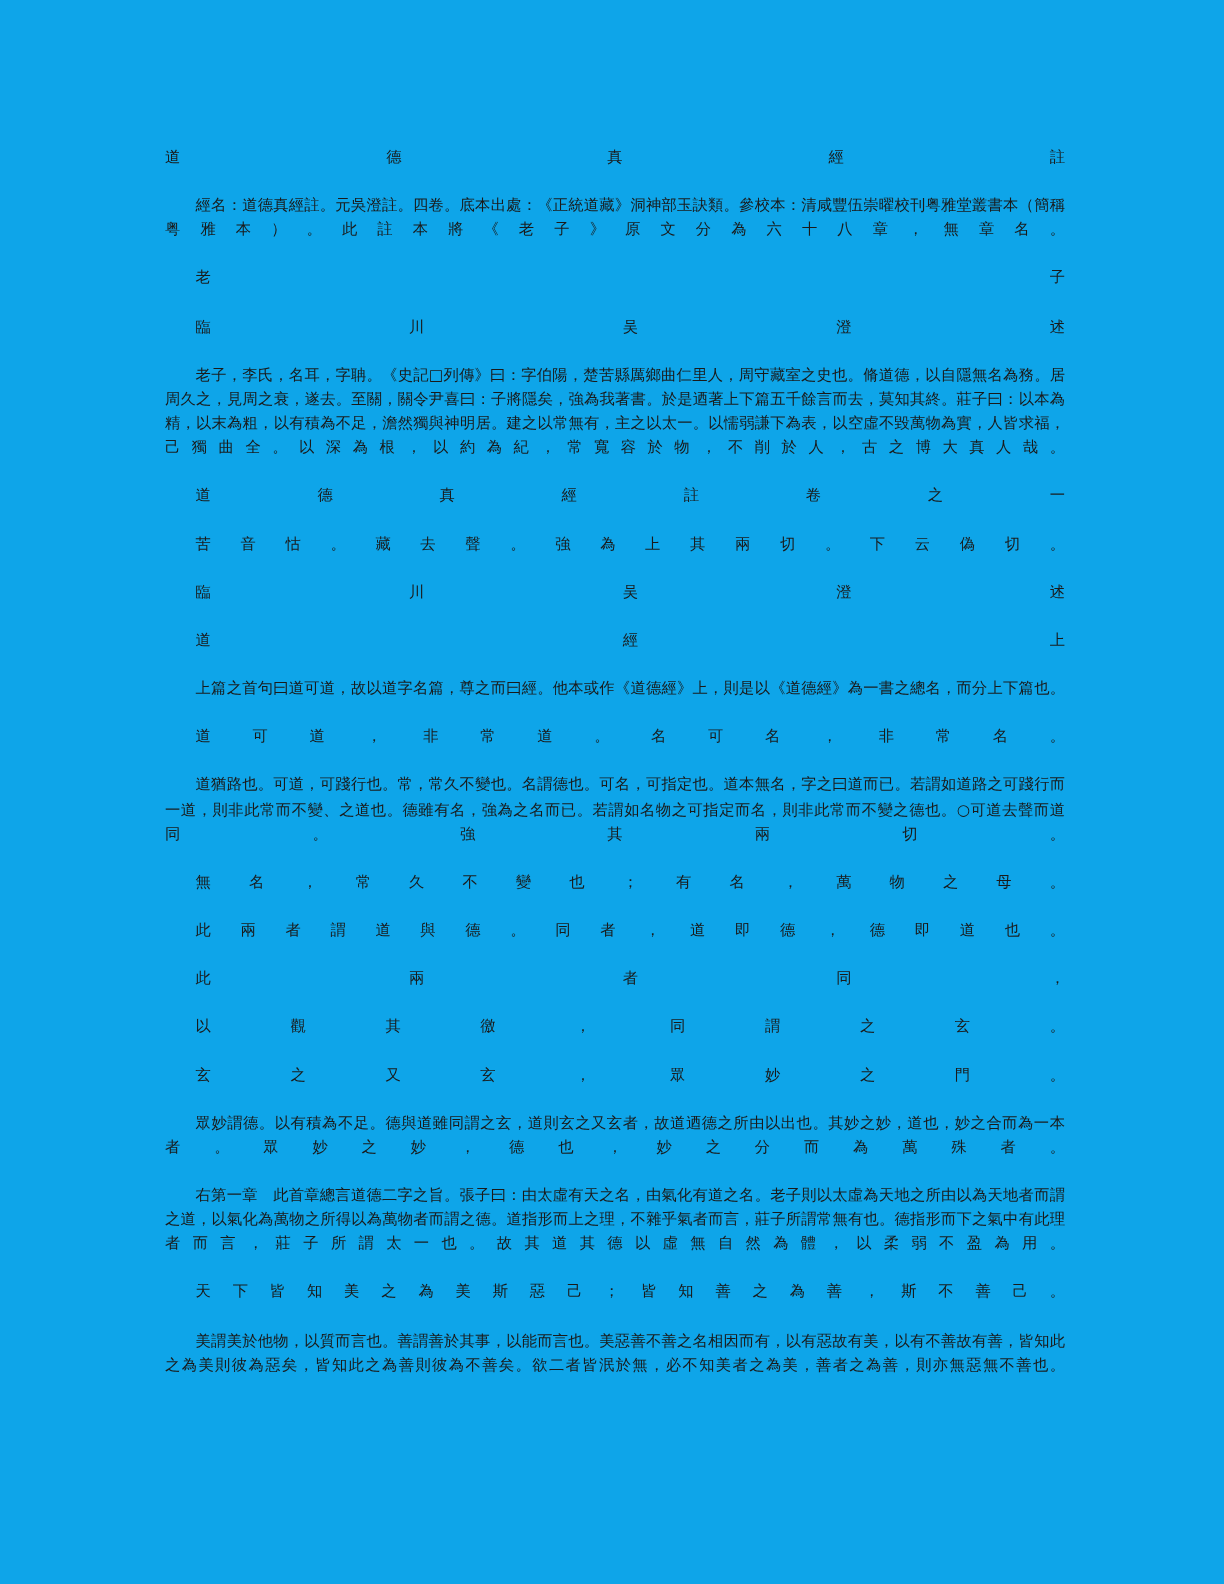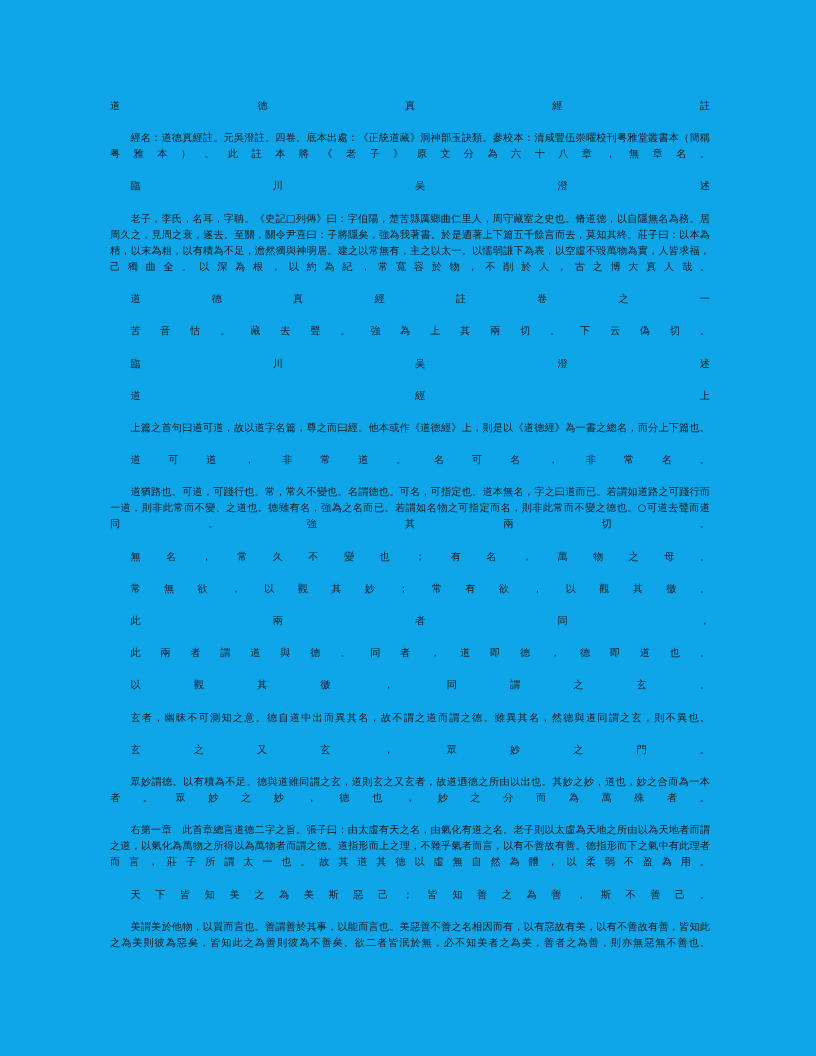--- a/index.html
+++ b/index.html
@@ -53,34 +53,33 @@
     width: 100%;
   }
 </style>
 </head>
 <body>
 
 <div class="page">
   <div class="text-column" id="text-column">
       <p class="para flush">道德真經註</p>
       <p class="para indent">經名：道德真經註。元吳澄註。四卷。底本出處：《正統道藏》洞神部玉訣類。參校本：清咸豐伍崇曜校刊粤雅堂叢書本（簡稱粤雅本）。此註本將《老子》原文分為六十八章，無章名。</p>
+      <p class="para indent">老　子</p>
       <p class="para indent">臨川吴澄述</p>
       <p class="para indent">老子，李氏，名耳，字聃。《史記□列傳》曰：字伯陽，楚苦縣厲鄉曲仁里人，周守藏室之史也。脩道德，以自隱無名為務。居周久之，見周之衰，遂去。至關，關令尹喜曰：子將隱矣，強為我著書。於是迺著上下篇五千餘言而去，莫知其終。莊子曰：以本為精，以末為粗，以有積為不足，澹然獨與神明居。建之以常無有，主之以太一。以懦弱謙下為表，以空虛不毀萬物為實，人皆求福，己獨曲全。以深為根，以約為紀，常寬容於物，不削於人，古之博大真人哉。</p>
       <p class="para indent">道德真經註卷之一</p>
       <p class="para indent">苦音怙。藏去聲。強為上其兩切。下云偽切。</p>
       <p class="para indent">臨川吴澄述</p>
       <p class="para indent">道經上</p>
       <p class="para indent">上篇之首句曰道可道，故以道字名篇，尊之而曰經。他本或作《道德經》上，則是以《道德經》為一書之總名，而分上下篇也。</p>
       <p class="para indent">道可道，非常道。名可名，非常名。</p>
       <p class="para indent">道猶路也。可道，可踐行也。常，常久不變也。名謂德也。可名，可指定也。道本無名，字之曰道而已。若謂如道路之可踐行而一道，則非此常而不變、之道也。德雖有名，強為之名而已。若謂如名物之可指定而名，則非此常而不變之德也。○可道去聲而道同。強其兩切。</p>
       <p class="para indent">無名，常久不變也；有名，萬物之母。</p>
-      <p class="para indent">常無欲，以觀其妙；常有欲，以觀其徼。</p>
+      <p class="para indent">此兩者謂道與德。同者，道即德，德即道也。</p>
       <p class="para indent">此兩者同，</p>
-      <p class="para indent">此兩者謂道與德。同者，道即德，德即道也。</p>
       <p class="para indent">以觀其徼，同謂之玄。</p>
-      <p class="para indent">玄者，幽昧不可測知之意。德自道中出而異其名，故不謂之道而謂之德。雖異其名，然德與道同謂之玄，則不異也。</p>
       <p class="para indent">玄之又玄，眾妙之門。</p>
       <p class="para indent">眾妙謂德。以有積為不足。德與道雖同謂之玄，道則玄之又玄者，故道迺德之所由以出也。其妙之妙，道也，妙之合而為一本者。眾妙之妙，德也，妙之分而為萬殊者。</p>
-      <p class="para indent">右第一章　此首章總言道德二字之旨。張子曰：由太虛有天之名，由氣化有道之名。老子則以太虛為天地之所由以為天地者而謂之道，以氣化為萬物之所得以為萬物者而謂之德。道指形而上之理，不雜乎氣者而言，以有不善故有善。德指形而下之氣中有此理者而言，莊子所謂太一也。故其道其德以虛無自然為體，以柔弱不盈為用。</p>
+      <p class="para indent">右第一章　此首章總言道德二字之旨。張子曰：由太虛有天之名，由氣化有道之名。老子則以太虛為天地之所由以為天地者而謂之道，以氣化為萬物之所得以為萬物者而謂之德。道指形而上之理，不雜乎氣者而言，莊子所謂常無有也。德指形而下之氣中有此理者而言，莊子所謂太一也。故其道其德以虛無自然為體，以柔弱不盈為用。</p>
       <p class="para indent">天下皆知美之為美斯惡己；皆知善之為善，斯不善己。</p>
       <p class="para indent">美謂美於他物，以質而言也。善謂善於其事，以能而言也。美惡善不善之名相因而有，以有惡故有美，以有不善故有善，皆知此之為美則彼為惡矣，皆知此之為善則彼為不善矣。欲二者皆泯於無，必不知美者之為美，善者之為善，則亦無惡無不善也。</p>
     </div>
 </div>
 
 </body></html>

